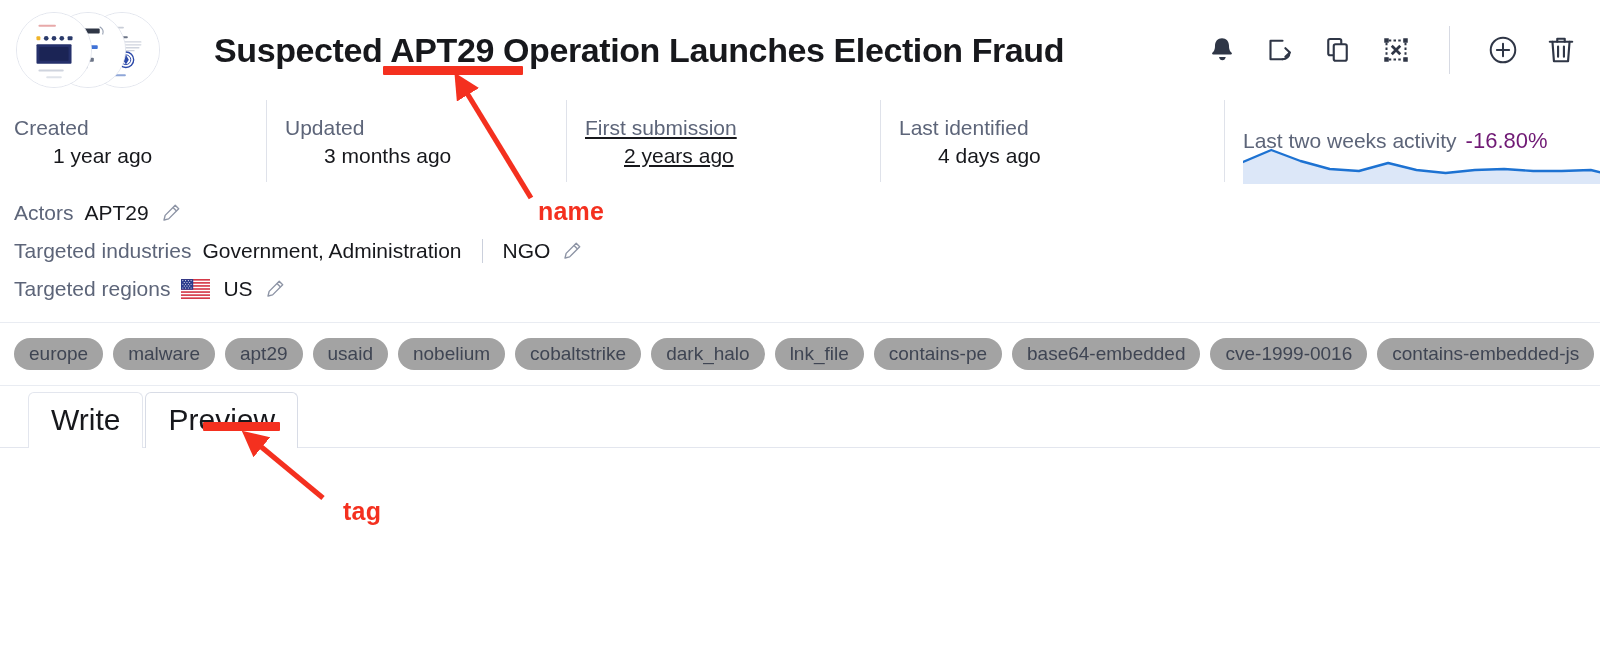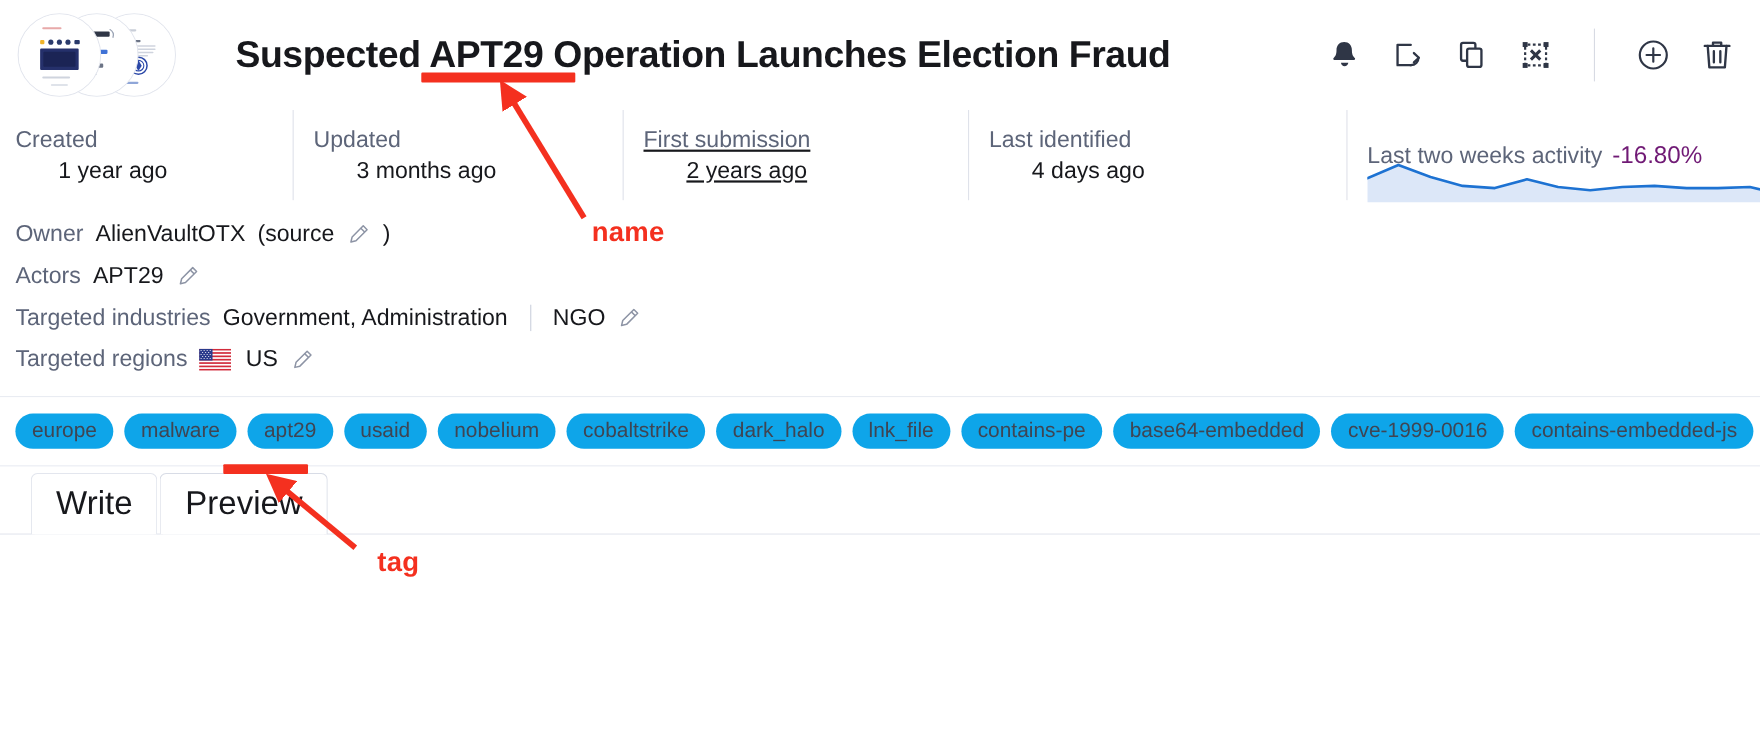--- a/index.html
+++ b/index.html
@@ -155,21 +155,21 @@
     margin-top: 12px;
   }
   .tags-row {
     display: flex;
     align-items: center;
     gap: 10px;
     padding: 14px 14px 14px 14px;
     height: 62px;
   }
   .tag {
-    background: #0ea5e9;
+    background: #a3a3a3;
     color: #3f4553;
     font-size: 19px;
     border-radius: 16px;
     padding: 6px 15px 7px 15px;
     white-space: nowrap;
     line-height: 1;
     cursor: pointer;
   }
   .tags-sep-bottom {
     height: 1px;
@@ -366,32 +366,20 @@
       <svg viewBox="0 0 400 44" preserveAspectRatio="none">
         <polygon points="0,22 30,10 61,21 92,29 123,31 154,23 184,30 215,33 246,30 277,29 308,31 338,31 369,30 400,37 400,44 0,44" fill="#dce7f8"></polygon>
         <polyline points="0,22 30,10 61,21 92,29 123,31 154,23 184,30 215,33 246,30 277,29 308,31 338,31 369,30 400,37" fill="none" stroke="#1d72d2" stroke-width="2.4" stroke-linejoin="round" stroke-linecap="round" vector-effect="non-scaling-stroke"></polyline>
       </svg>
     </div>
   </div>
 </div>
 
 <div class="attrs">
 
-  <div class="attr-row">
-    <span class="attr-key">Owner</span>
-    <span class="attr-val">AlienVaultOTX</span>
-    <span class="attr-paren">(source</span>
-    <span class="pencil">
-      <svg width="22" height="22" viewBox="0 0 24 24" fill="none" stroke="#8d94a5" stroke-width="1.5" stroke-linejoin="round">
-        <path d="M16.6 3.6l3.8 3.8-11 11-5 1.2 1.2-5z"></path>
-        <path d="M14.2 6l3.8 3.8"></path>
-      </svg>
-    </span>
-    <span class="attr-paren">)</span>
-  </div>
 
   <div class="attr-row">
     <span class="attr-key">Actors</span>
     <span class="attr-val">APT29</span>
     <span class="pencil">
       <svg width="22" height="22" viewBox="0 0 24 24" fill="none" stroke="#8d94a5" stroke-width="1.5" stroke-linejoin="round">
         <path d="M16.6 3.6l3.8 3.8-11 11-5 1.2 1.2-5z"></path>
         <path d="M14.2 6l3.8 3.8"></path>
       </svg>
     </span>

